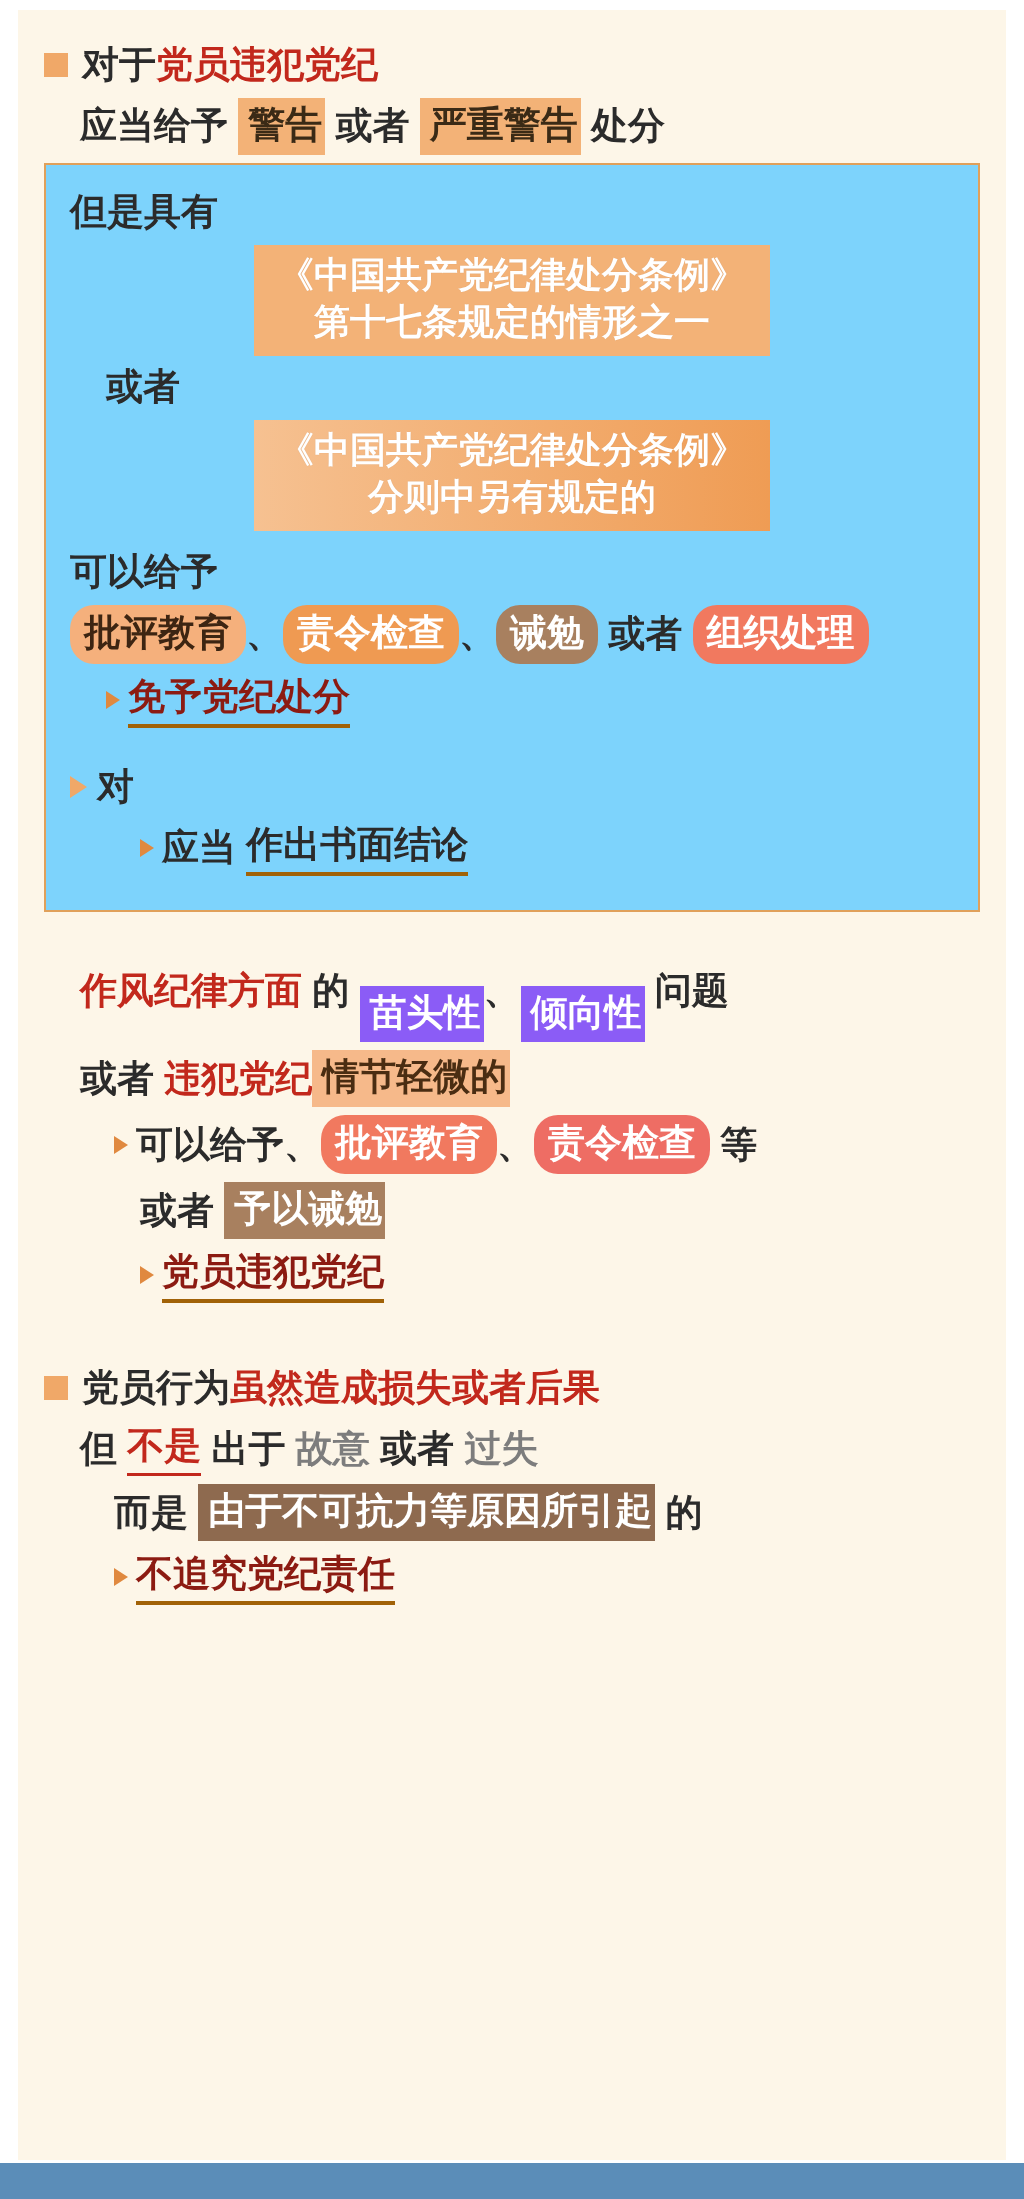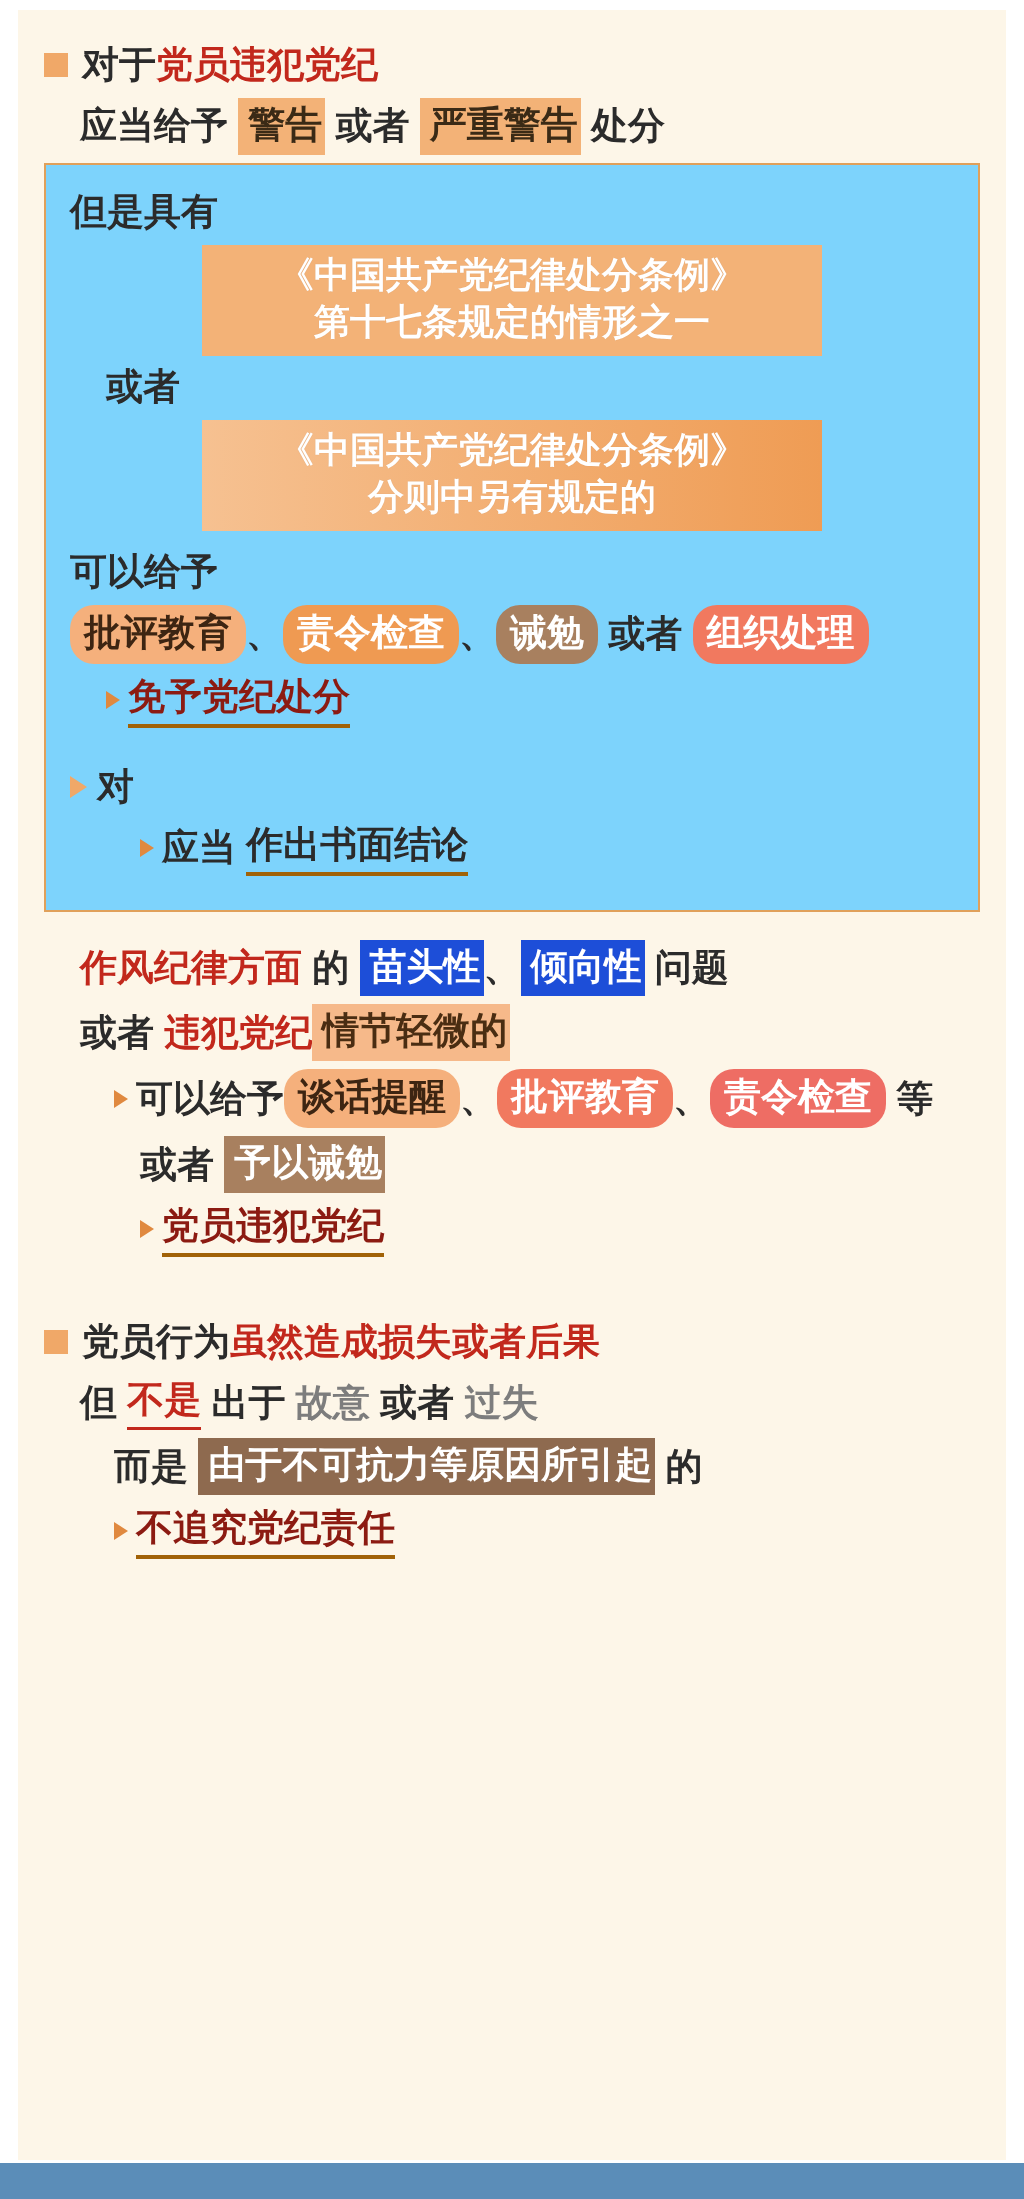--- a/index.html
+++ b/index.html
@@ -86,21 +86,21 @@
   }
 
   
   .hl {
     display: inline-block;
     padding: 2px 3px 5px 10px;
     font-weight: bold;
     white-space: pre;
   }
   .hl-orange { background: #f3b277; color: #3a2a16; }
-  .hl-grey { background: #1d4ed8; color: #ffffff; }
+  .hl-grey { background: #8b5cf6; color: #ffffff; margin-top: 46px; }
   .hl-brown { background: #8e6a4f; color: #ffffff; }
   .hl-brownlt { background: #a8805f; color: #ffffff; }
   .hl-peach { background: #f6b98a; color: #4a2d12; }
 
   .pill {
     display: inline-block;
     padding: 3px 14px 6px 14px;
     border-radius: 24px;
     font-weight: bold;
     white-space: pre;
@@ -130,21 +130,21 @@
   .banner {
     display: block;
     background: #f3b277;
     color: #ffffff;
     text-align: center;
     font-weight: bold;
     font-size: 36px;
     line-height: 1.32;
     padding: 6px 18px 10px 18px;
     margin: 6px auto 6px auto;
-    width: 620px;
+    width: 516px;
     box-sizing: border-box;
     text-shadow: 0 0 1px rgba(0,0,0,0.12);
   }
   .banner.grad {
     background: linear-gradient(90deg, #f6c191 0%, #ef9c54 100%);
   }
   .indent1 { padding-left: 36px; }
   .indent2 { padding-left: 70px; }
   .indent3 { padding-left: 96px; }
   .gap-s { height: 10px; }
@@ -240,21 +240,20 @@
 
       <div class="line indent1">
         <span class="t">或者 </span>
         <span class="t red">违犯党纪</span>
         <span class="hl hl-peach">情节轻微的</span>
       </div>
 
       <div class="line indent2">
         <span class="tri sm"></span>
         <span class="t">可以给予</span>
-        <span class="pill pill-peach">谈话提醒</span>
         <span class="t">、</span>
         <span class="pill pill-salmon">批评教育</span>
         <span class="t">、</span>
         <span class="pill pill-pinkred">责令检查</span>
         <span class="t"> 等</span>
       </div>
 
       <div class="line indent3">
         <span class="t">或者 </span>
         <span class="hl hl-brownlt">予以诫勉</span>

